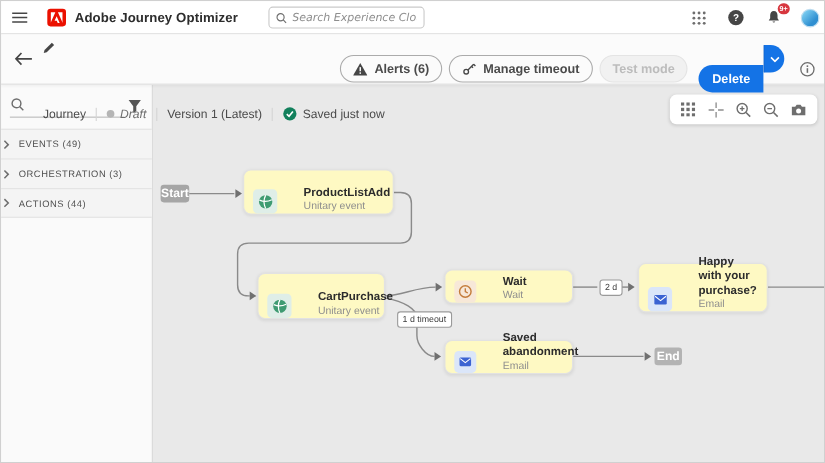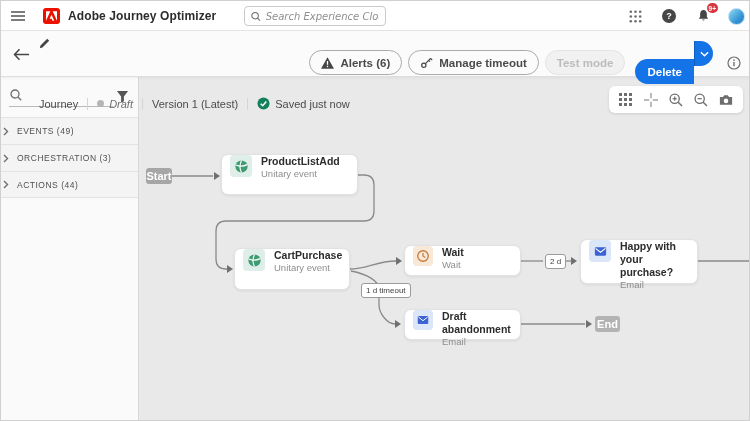--- a/index.html
+++ b/index.html
@@ -55,21 +55,21 @@
   .canvas { position:absolute; left:138px; top:76px; width:612px; height:345px; background:#e9e9e9; }
   .edges { position:absolute; left:0; top:0; }
 
   .cv-toolbar { position:absolute; left:470px; top:9px; width:134px; height:27px; background:#fff; border-radius:6px; box-shadow:0 1px 3px rgba(0,0,0,.12); display:flex; align-items:center; justify-content:space-around; padding:0 4px; }
   .cv-tool { width:20px; height:20px; display:flex; align-items:center; justify-content:center; cursor:pointer; }
 
   .pill { position:absolute; background:#a6a6a6; color:#fff; font-size:11px; font-weight:700; border-radius:3px; display:flex; align-items:center; justify-content:center; }
   .pill.start { left:7px; top:91px; width:26px; height:16px; }
   .pill.end { left:456px; top:239px; width:25px; height:16px; background:#b3b3b3; }
 
-  .node { position:absolute; background:#ffffff; border:1px solid #e2e2e2; border-radius:7px; box-shadow:0 1px 3px rgba(0,0,0,.08); display:flex; align-items:flex-start; gap:9px; padding:0 8px; cursor:pointer; }
+  .node { position:absolute; background:#fef9c3; border:1px solid #e2e2e2; border-radius:7px; box-shadow:0 1px 3px rgba(0,0,0,.08); display:flex; align-items:flex-end; gap:24px; padding:0 8px; cursor:pointer; }
   .node-pla { left:82px; top:77px; width:137px; height:41px; }
   .node-cp  { left:95px; top:171px; width:116px; height:42px; }
   .node-wait{ left:265px; top:168px; width:117px; height:31px; }
   .node-happy{ left:441px; top:162px; width:118px; height:45px; }
   .node-ca  { left:265px; top:232px; width:117px; height:31px; }
   .nicon { flex:0 0 auto; width:22px; height:22px; border-radius:4px; display:flex; align-items:center; justify-content:center; }
   .node-wait .nicon,.node-ca .nicon { width:20px; height:20px; }
   .nicon.green { background:#dfeee8; }
   .nicon.orange { background:#f7e8d8; }
   .nicon.blue { background:#dbe6f9; }
@@ -373,21 +373,21 @@
     </div>
 
     <div class="node node-ca">
       <span class="nicon blue">
         <svg width="14" height="14" viewBox="0 0 16 16">
             <rect x="2" y="3.5" width="12" height="9" rx="1.2" fill="#3b63d2"></rect>
             <path d="M2.7 4.6 8 8.8l5.3-4.2" fill="none" stroke="#fff" stroke-width="1.1"></path>
           </svg>
       </span>
       <span class="ntext">
-        <span class="ntitle">Draft abandonment</span>
+        <span class="ntitle">Saved abandonment</span>
         <span class="nsub">Email</span>
       </span>
     </div>
 
     <div class="edge-label lbl-timeout">1 d timeout</div>
     <div class="edge-label lbl-2d">2 d</div>
 
     <div class="pill end">End</div>
   </div>
 

